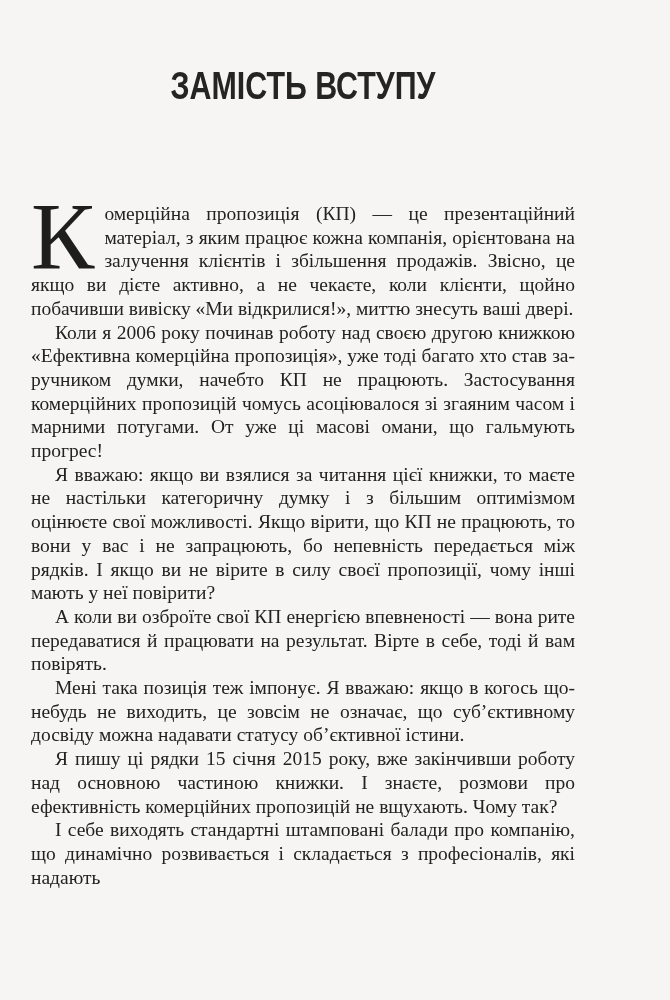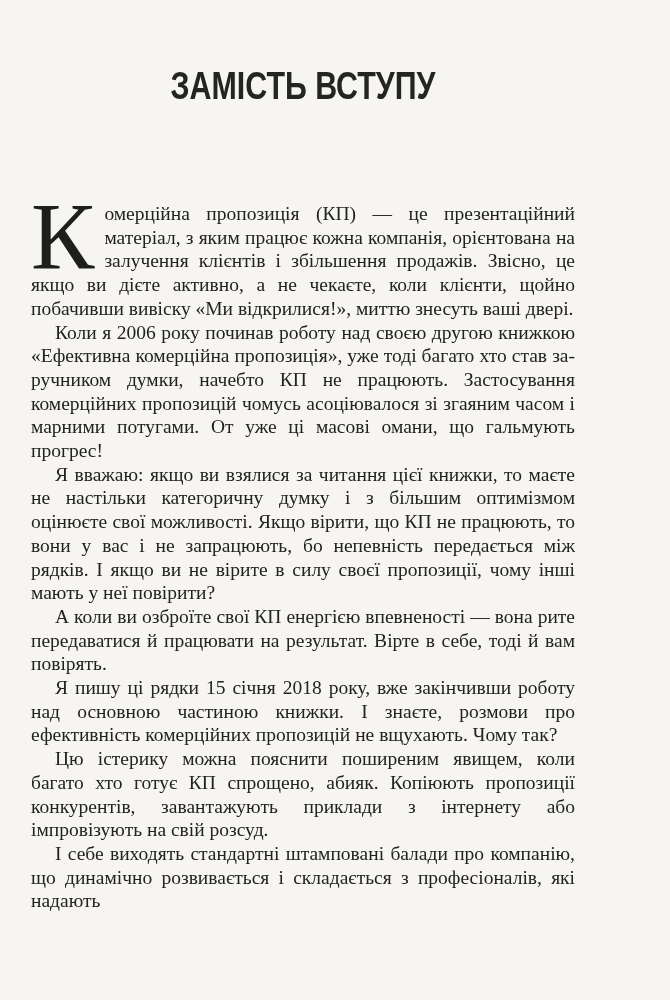--- a/index.html
+++ b/index.html
@@ -67,21 +67,21 @@
   <div class="content">
 
     <p class="first"><span class="dropcap">К</span><span>омерційна пропозиція (КП) — це презентаційний матеріал, з яким працює кожна компанія, орієнтована на залучення клієнтів і збільшення продажів. Звісно, це якщо ви дієте ак­тивно, а не чекаєте, коли клієнти, щойно побачивши вивіску «Ми відкрилися!», миттю знесуть ваші двері.</span></p>
 
     <p>Коли я 2006 року починав роботу над своєю другою книжкою «Ефективна комерційна пропозиція», уже тоді багато хто став за­ручником думки, начебто КП не працюють. Застосування комерцій­них пропозицій чомусь асоціювалося зі згаяним часом і марними потугами. От уже ці масові омани, що гальмують прогрес!</p>
 
     <p>Я вважаю: якщо ви взялися за читання цієї книжки, то маєте не настільки категоричну думку і з більшим оптимізмом оцінюєте свої можливості. Якщо вірити, що КП не працюють, то вони у вас і не запрацюють, бо непевність передається між рядків. І якщо ви не ві­рите в силу своєї пропозиції, чому інші мають у неї повірити?</p>
 
     <p>А коли ви озброїте свої КП енергією впевненості — вона рите передаватися й працювати на результат. Вірте в себе, тоді й вам по­вірять.</p>
 
+    <p>Мені така позиція теж імпонує. Я вважаю: якщо в когось що-небудь не виходить, це зовсім не означає, що суб’єктивному досвіду можна надавати статусу об’єктивної істини.</p>
 
-    <p>Я пишу ці рядки 15 січня 2018 року, вже закінчивши роботу над основною частиною книжки. І знаєте, розмови про ефективність комерційних пропозицій не вщухають. Чому так?</p>
+    <p>Я пишу ці рядки 15 січня 2015 року, вже закінчивши роботу над основною частиною книжки. І знаєте, розмови про ефективність комерційних пропозицій не вщухають. Чому так?</p>
 
-    <p>Цю істерику можна пояснити поширеним явищем, коли багато хто готує КП спрощено, абияк. Копіюють пропозиції конкурентів, завантажують приклади з інтернету або імпровізують на свій роз­суд.</p>
 
     <p><span>І себе виходять стандартні штамповані балади про компанію, що </span><span class="italic-run">динамічно розвивається і складається з професіоналів, які надають</span></p>
 
   </div>
 </div>
 
 </body></html>

